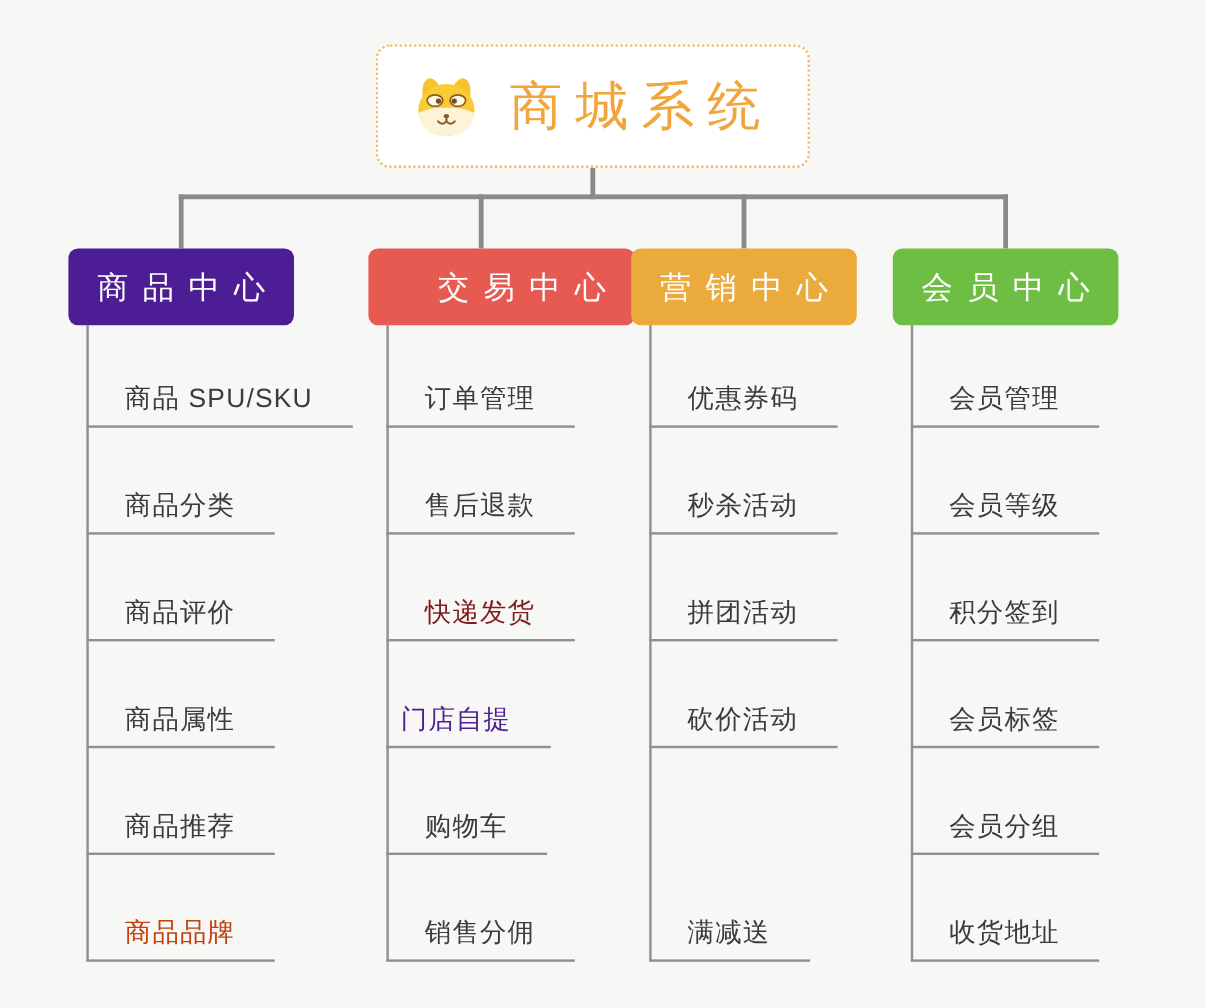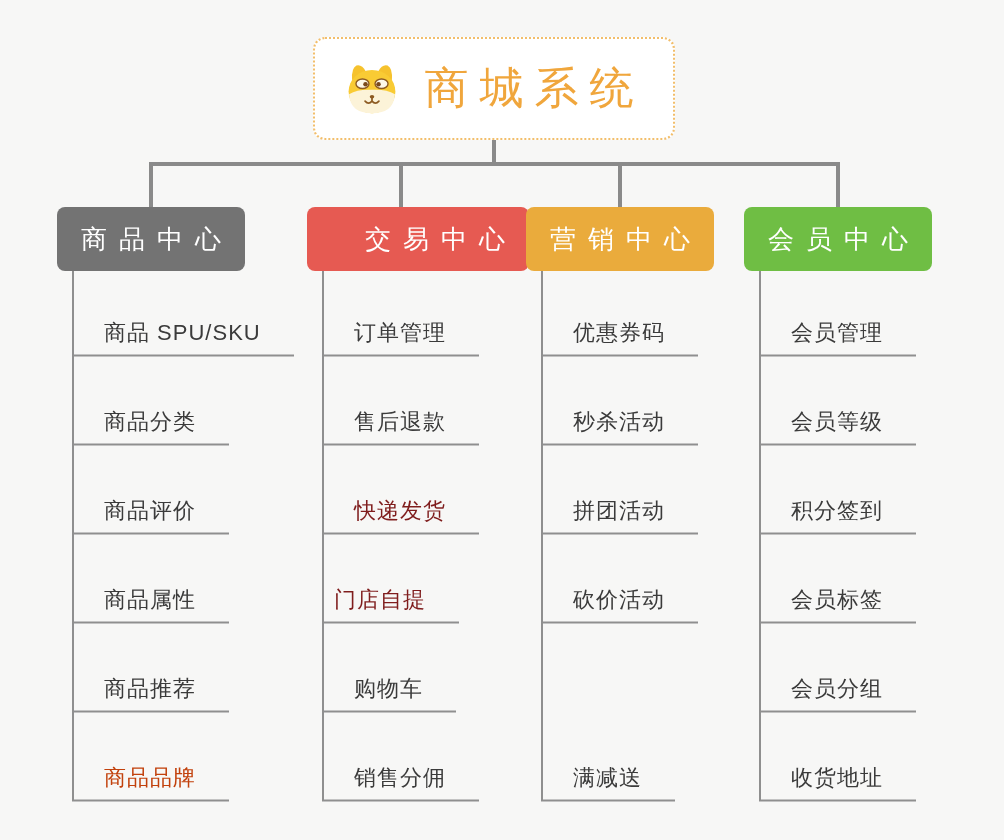--- a/index.html
+++ b/index.html
@@ -70,39 +70,39 @@
         <ellipse cx="32" cy="39" rx="2.6" ry="2" fill="#8D5B22"></ellipse>
         <path d="M32 40 L32 44 M24 44 Q28 48.5 32 44 Q36 48.5 40 44" fill="none" stroke="#8D5B22" stroke-width="2" stroke-linecap="round"></path>
       </svg>
     </span>
     <span class="root-title">商城系统</span>
   </div>
 
 <div class="line" style="left: 492.25px; top: 140px; width: 3.5px; height: 25.5px; background: rgb(138, 138, 138);"></div>
     <div class="line" style="left: 149.25px; top: 162px; width: 690.5px; height: 3.5px; background: rgb(138, 138, 138);"></div>
     <div class="line" style="left: 149.25px; top: 162px; width: 3.5px; height: 45px; background: rgb(138, 138, 138);"></div>
-    <div class="branch-box" style="left: 57px; background: #737373;">
+    <div class="branch-box" style="left: 57px; background: #4c1d95;">
       <span class="branch-label">商品中心</span>
     </div>
     <div class="spine" style="left: 72px; top: 271px; height: 530px; background: rgb(143, 143, 143);"></div>
     <div class="subtopic" style="left: 72px; top: 356px; color: rgb(59, 59, 59); border-bottom-color: rgb(143, 143, 143); text-align: center;">商品 SPU/SKU</div>
     <div class="subtopic" style="left: 72px; top: 445px; color: rgb(59, 59, 59); border-bottom-color: rgb(143, 143, 143);">商品分类</div>
     <div class="subtopic" style="left: 72px; top: 623px; color: rgb(59, 59, 59); border-bottom-color: rgb(143, 143, 143);">商品属性</div>
     <div class="subtopic" style="left: 72px; top: 534px; color: rgb(59, 59, 59); border-bottom-color: rgb(143, 143, 143);">商品评价</div>
     <div class="subtopic" style="left: 72px; top: 712px; color: rgb(59, 59, 59); border-bottom-color: rgb(143, 143, 143);">商品推荐</div>
     <div class="subtopic" style="left: 72px; top: 801px; color: #c2410c; border-bottom-color: rgb(143, 143, 143);">商品品牌</div>
     <div class="line" style="left: 399.25px; top: 162px; width: 3.5px; height: 45px; background: rgb(138, 138, 138);"></div>
     <div class="branch-box" style="left: 307px; background: rgb(230, 90, 82); padding-left: 34px;">
       <span class="branch-label">交易中心</span>
     </div>
     <div class="spine" style="left: 322px; top: 271px; height: 530px; background: rgb(143, 143, 143);"></div>
     <div class="subtopic" style="left: 322px; top: 356px; color: rgb(59, 59, 59); border-bottom-color: rgb(143, 143, 143);">订单管理</div>
     <div class="subtopic" style="left: 322px; top: 445px; color: rgb(59, 59, 59); border-bottom-color: rgb(143, 143, 143);">售后退款</div>
     <div class="subtopic" style="left: 322px; top: 534px; color: #7f1d1d; border-bottom-color: rgb(143, 143, 143);">快递发货</div>
-    <div class="subtopic" style="left: 322px; top: 623px; color: #7f1d1d; border-bottom-color: rgb(143, 143, 143); padding-left: 12px;">门店自提</div>
+    <div class="subtopic" style="left: 322px; top: 623px; color: #4c1d95; border-bottom-color: rgb(143, 143, 143); padding-left: 12px;">门店自提</div>
     <div class="subtopic" style="left: 322px; top: 712px; color: rgb(59, 59, 59); border-bottom-color: rgb(143, 143, 143);">购物车</div>
     <div class="subtopic" style="left: 322px; top: 801px; color: rgb(59, 59, 59); border-bottom-color: rgb(143, 143, 143);">销售分佣</div>
     <div class="line" style="left: 618.25px; top: 162px; width: 3.5px; height: 45px; background: rgb(138, 138, 138);"></div>
     <div class="branch-box" style="left: 526px; background: rgb(234, 171, 60);">
       <span class="branch-label">营销中心</span>
     </div>
     <div class="spine" style="left: 541px; top: 271px; height: 530px; background: rgb(143, 143, 143);"></div>
     <div class="subtopic" style="left: 541px; top: 356px; color: rgb(59, 59, 59); border-bottom-color: rgb(143, 143, 143);">优惠券码</div>
     <div class="subtopic" style="left: 541px; top: 445px; color: rgb(59, 59, 59); border-bottom-color: rgb(143, 143, 143);">秒杀活动</div>
     <div class="subtopic" style="left: 541px; top: 534px; color: rgb(59, 59, 59); border-bottom-color: rgb(143, 143, 143);">拼团活动</div>

